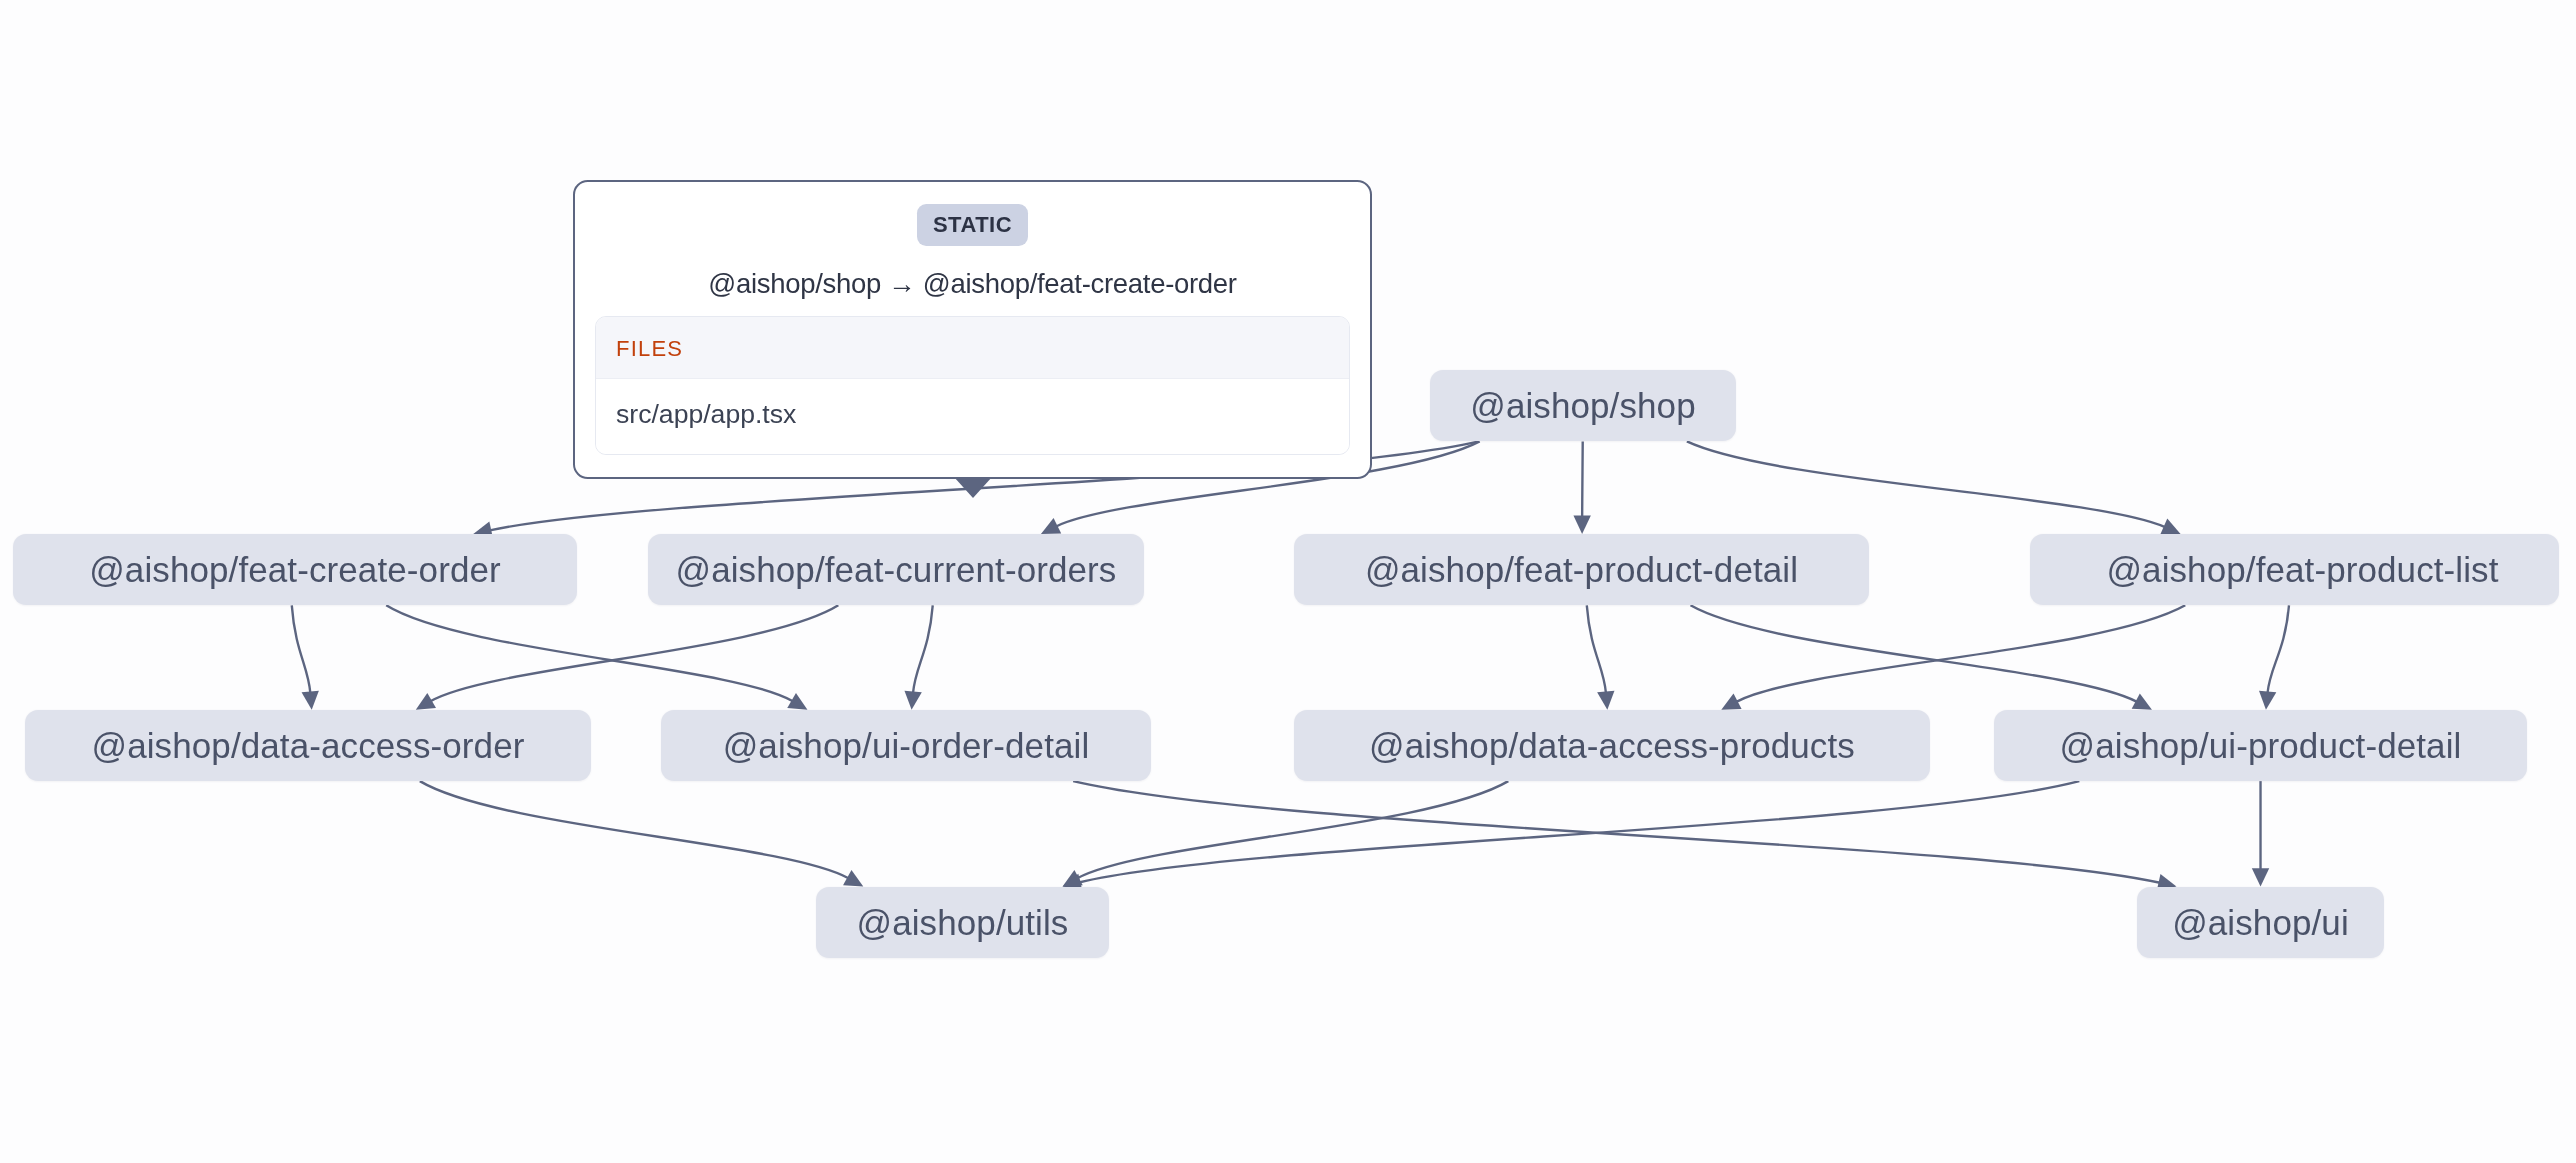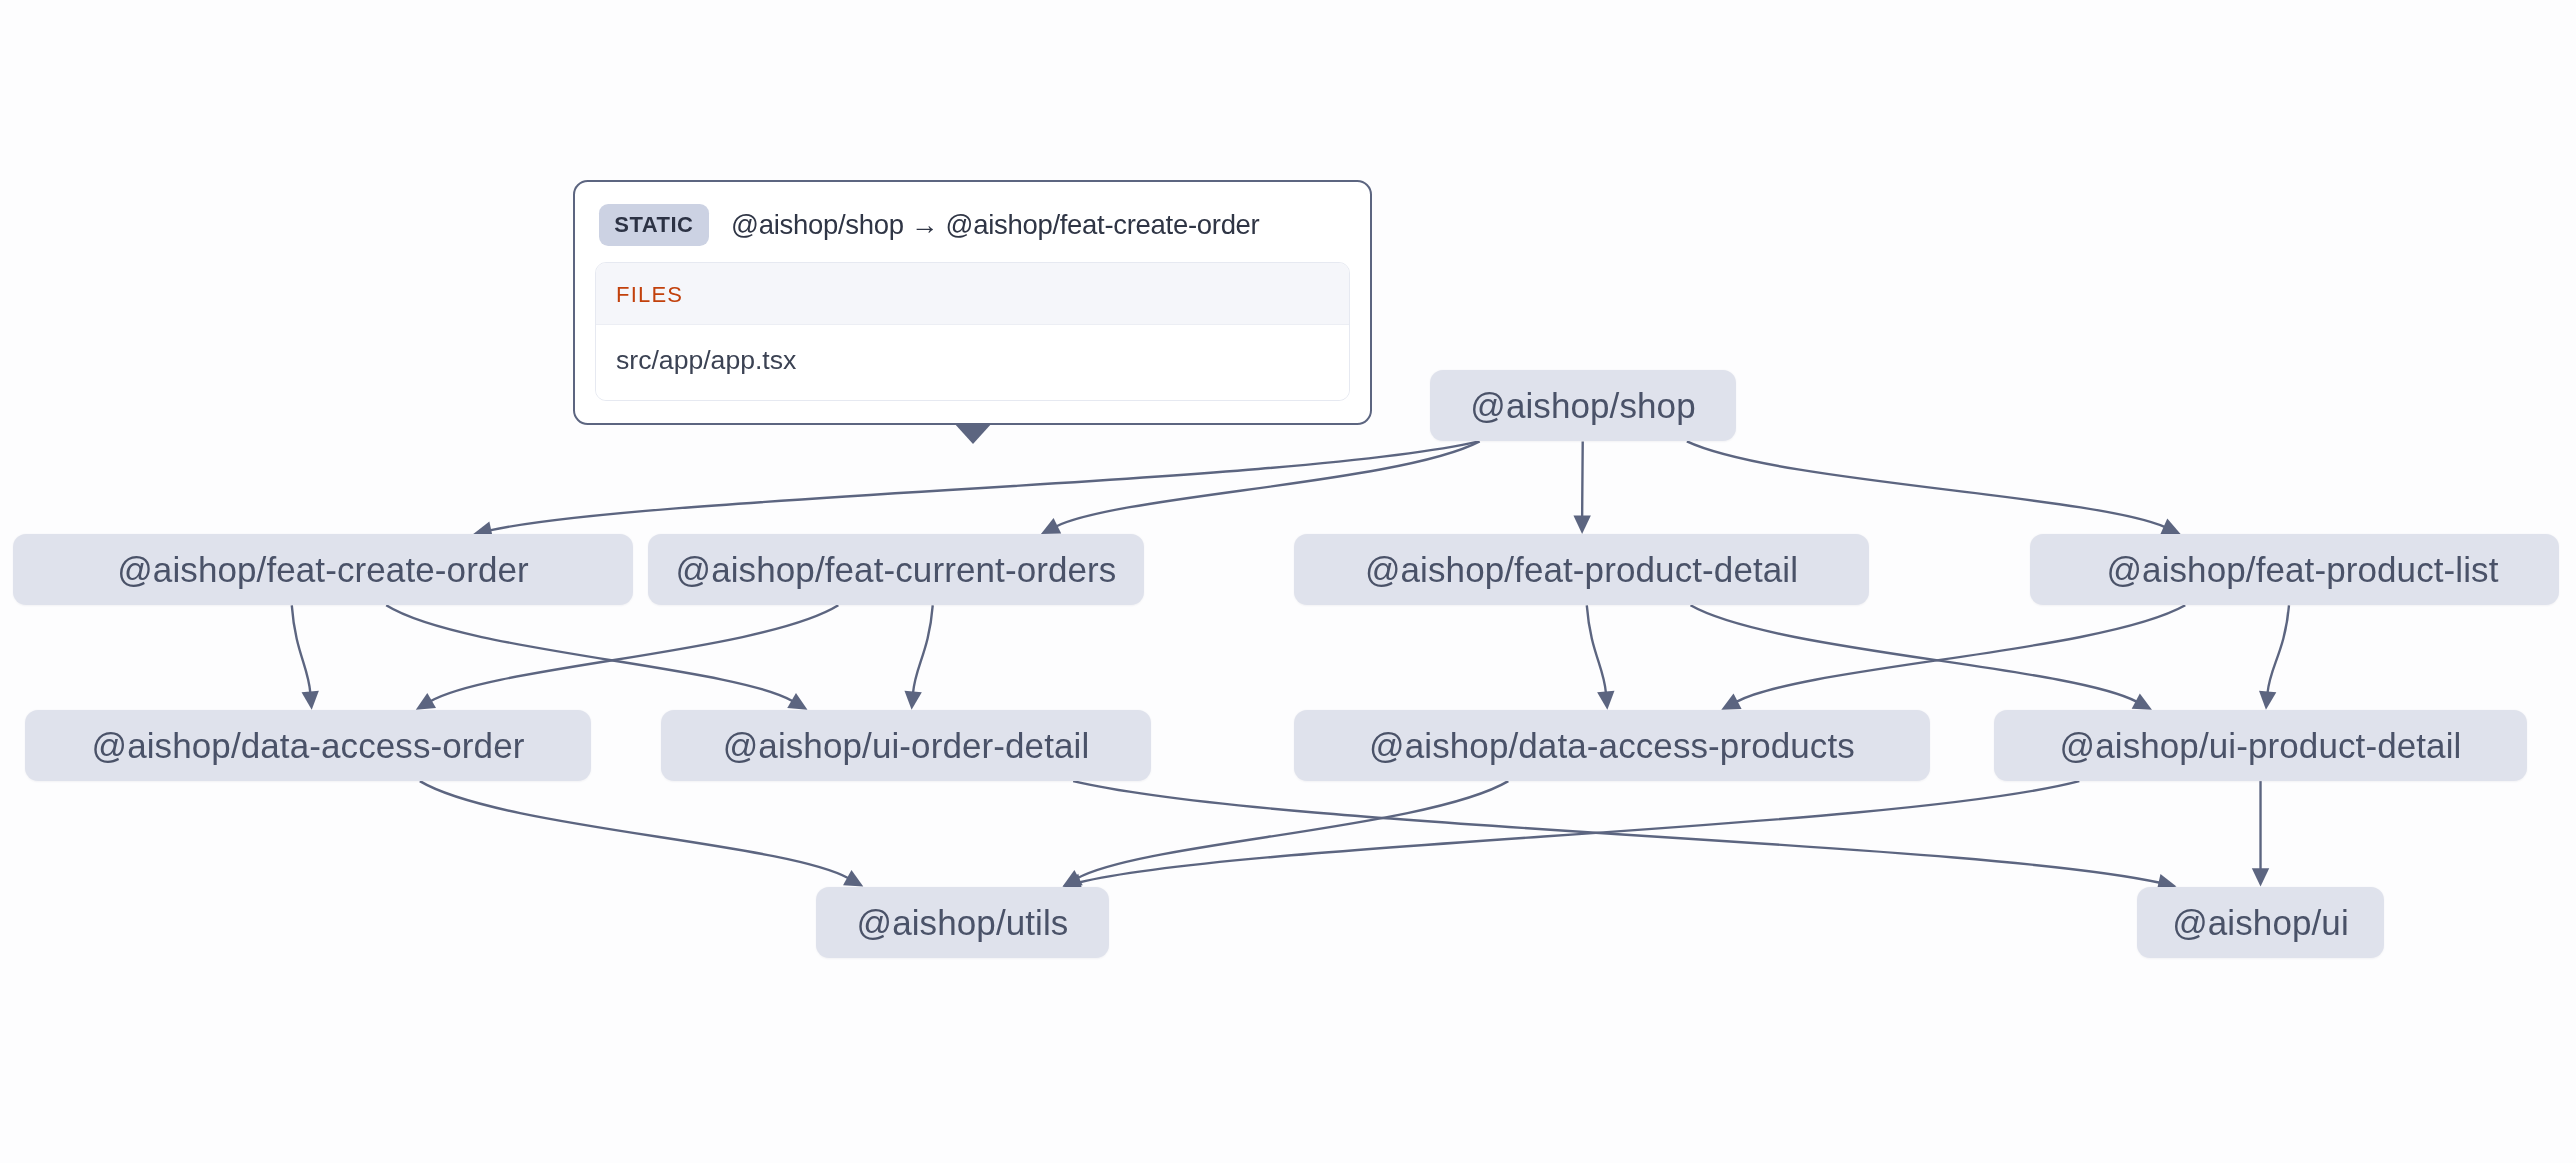--- a/index.html
+++ b/index.html
@@ -85,20 +85,21 @@
     height: 0;
     border-left: 19px solid transparent;
     border-right: 19px solid transparent;
     border-top: 21px solid #5c6580;
   }
   .tt-header {
     display: flex;
     align-items: center;
     gap: 22px;
     padding: 3.7px 3.7px 16.5px 3.7px;
+    flex-direction: column;
   }
   .tt-badge {
     background: #ccd2e3;
     color: #2c3244;
     font-size: 22px;
     font-weight: bold;
     letter-spacing: 0.5px;
     border-radius: 9.2px;
     padding: 10px 15.6px;
     line-height: 1;
@@ -169,21 +170,21 @@
       <path class="edge-path" d="M 2468 853 C 2468 904.75, 2468 919.7, 2468 949.6"></path>
       <polygon class="edge-head" points="2468,968 2458.5,948 2477.5,948"></polygon>
       <path class="edge-path" d="M 2270.12 853 C 2070.2624 904.75, 1359.6576 919.7, 1177.6851176633397 963.6776665829104"></path>
       <polygon class="edge-head" points="1159.8,968 1177.0087057502415,954.0676474922001 1181.4719848222362,972.535975514127"></polygon>
     </svg>
 
   <div id="node-layer">
       <div class="node" style="left: 1430px; top: 370px; width: 306px;">
         <span>@aishop/shop</span>
       </div>
-      <div class="node" style="left: 13px; top: 534px; width: 620px;">
+      <div class="node" style="left: 13px; top: 534px; width: 564px;">
         <span>@aishop/feat-create-order</span>
       </div>
       <div class="node" style="left: 648px; top: 534px; width: 496px;">
         <span>@aishop/feat-current-orders</span>
       </div>
       <div class="node" style="left: 1294px; top: 534px; width: 575px;">
         <span>@aishop/feat-product-detail</span>
       </div>
       <div class="node" style="left: 2030px; top: 534px; width: 529px; padding-left: 40px;">
         <span>@aishop/feat-product-list</span>

